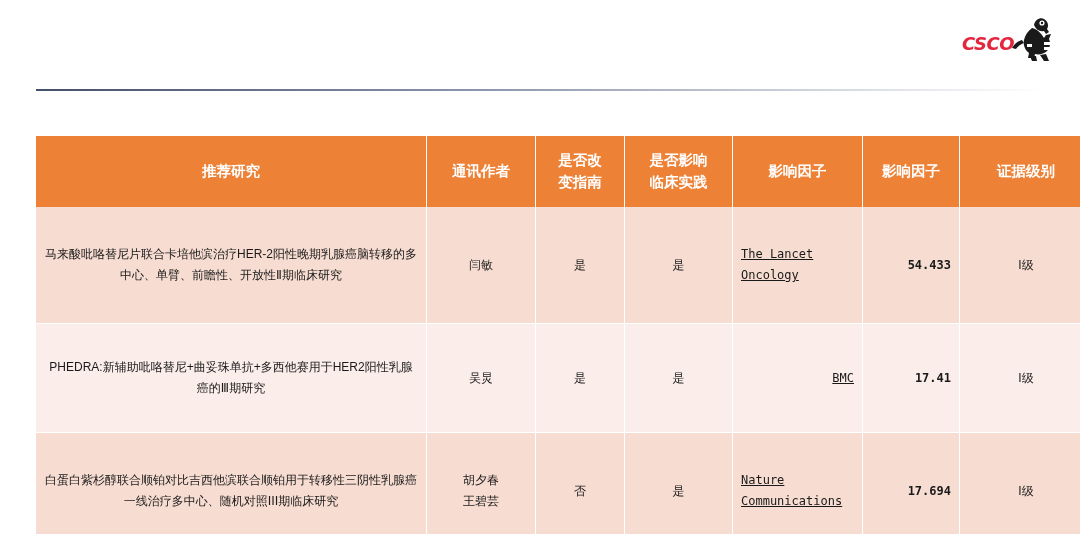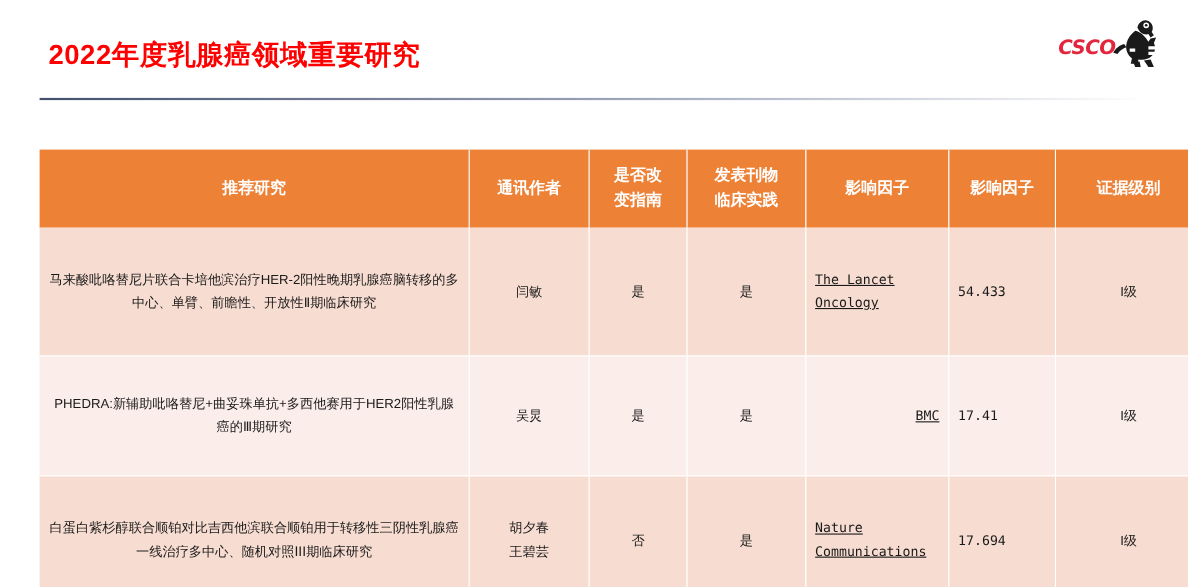--- a/index.html
+++ b/index.html
@@ -104,34 +104,33 @@
   }
   .study-table td:last-child { border-right: none; }
   .study-table tr:last-child td { border-bottom: none; }
 
   .row-a td { background: #F7DCD1; }
   .row-b td { background: #FBEDE9; }
 
   .c-study   { text-align: center; }
   .c-center  { text-align: center; }
   .c-journal { text-align: left; font-family: "DejaVu Sans Mono", monospace; font-size: 11.5px; line-height: 1.55; text-decoration: underline; }
-  .c-num     { text-align: left; font-family: "DejaVu Sans Mono", monospace; font-size: 11.5px; }
+  .c-num     { text-align: right; font-family: "DejaVu Sans Mono", monospace; font-size: 11.5px; font-weight: bold; }
   .c-author  { text-align: center; line-height: 1.5; margin-top: 16px; }
 
   .r1 td { height: 104px; }
   .r2 td { height: 96px; }
   .r3 td { height: 104px; }
 
   .author-line { display: block; }
 </style>
 </head>
 <body>
 
 <div class="slide-header">
-  <div class="slide-title">2022年度乳腺癌领域重要研究</div>
   <div class="title-rule"></div>
 
   <div class="logo-wrap">
     <div class="logo-text">CSCO</div>
     <svg class="logo-mark" viewBox="0 0 46 48">
       <g fill="#1a1a1a">
         <path d="M26 11 C27 6, 32 3, 36 5 C40 7, 41 12, 39 15 L41 18 L38 20 L36 17 C32 18, 28 16, 26 11 Z"></path>
         <circle cx="34" cy="9" r="2.6" fill="#ffffff"></circle>
         <circle cx="34" cy="9" r="1.2" fill="#1a1a1a"></circle>
         <path d="M24 14 C20 17, 17 21, 16 26 C15 31, 17 36, 21 39 L20 44 L26 44 L27 40 C31 41, 36 40, 39 37 C42 34, 43 29, 41 25 L43 20 L38 21 L36 24 C33 19, 29 15, 24 14 Z"></path>
@@ -149,21 +148,21 @@
 <table class="study-table">
   <thead>
     <tr>
       <th style="width:384px">推荐研究</th>
       <th style="width:102px">通讯作者</th>
       <th style="width:82px">
         <span>是否改</span><br>
         <span>变指南</span>
       </th>
       <th style="width:101px">
-        <span>发表刊物</span><br>
+        <span>是否影响</span><br>
         <span>临床实践</span>
       </th>
       <th style="width:123px">影响因子</th>
       <th style="width:90px">影响因子</th>
       <th style="width:126px">证据级别</th>
     </tr>
   </thead>
   <tbody>
 
     <tr class="row-a r1">

